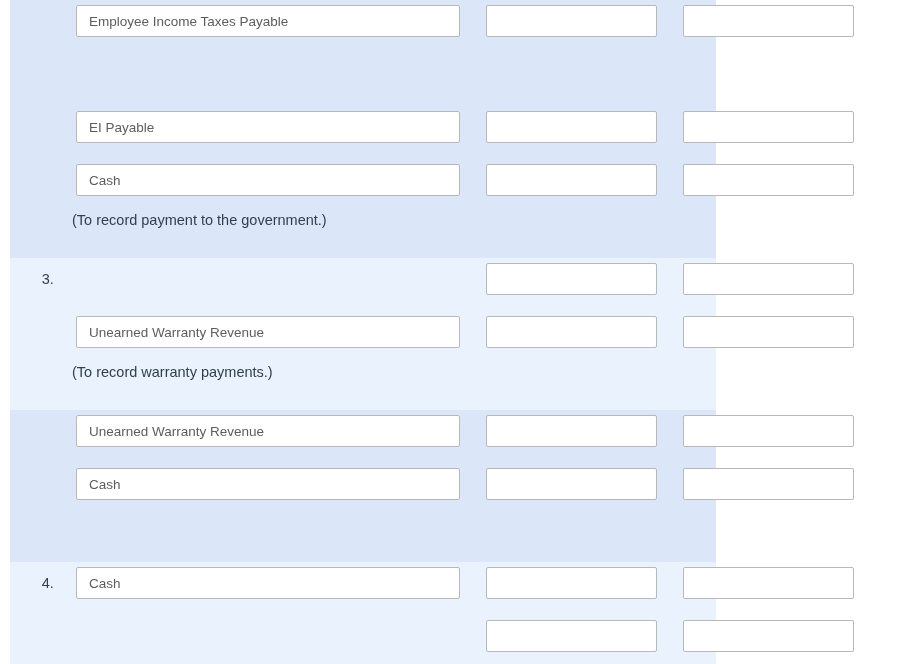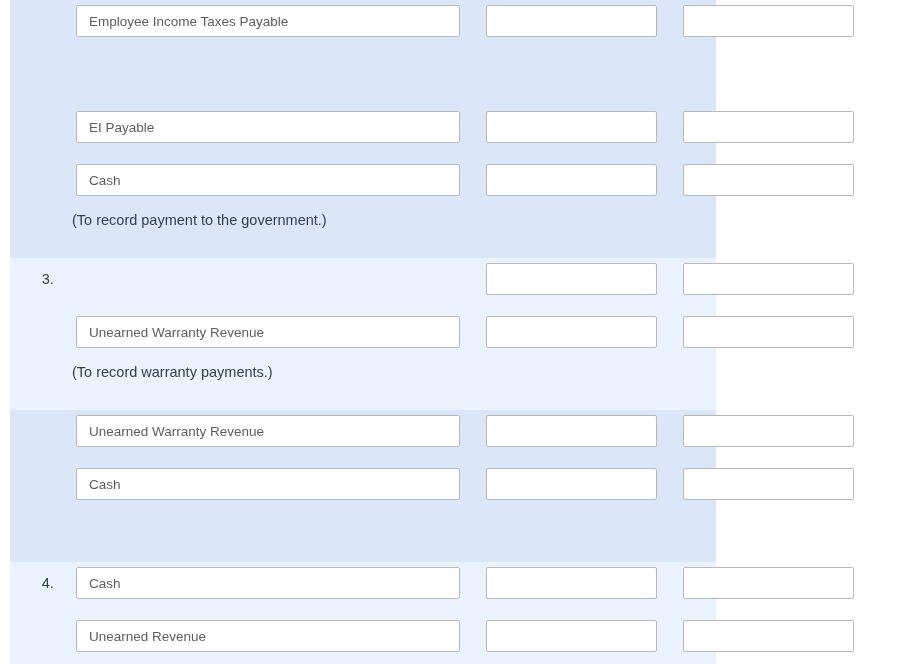--- a/index.html
+++ b/index.html
@@ -134,18 +134,17 @@
       </div>
     </div>
     <div class="entry-band shade-light" style="top: 562px; height: 115px;">
       <div class="entry-row" style="top: 5px;">
         <div class="row-number">4.</div>
         <input type="text" class="field field-account" value="Cash" style="">
         <input type="text" class="field field-debit" style="">
         <input type="text" class="field field-credit" style="">
       </div>
       <div class="entry-row" style="top: 58px;">
-        <input type="text" class="field field-account" value="Unearned Revenue" style="">
         <input type="text" class="field field-debit" style="">
         <input type="text" class="field field-credit" style="">
       </div>
     </div>
   </div>
 
 </body></html>

